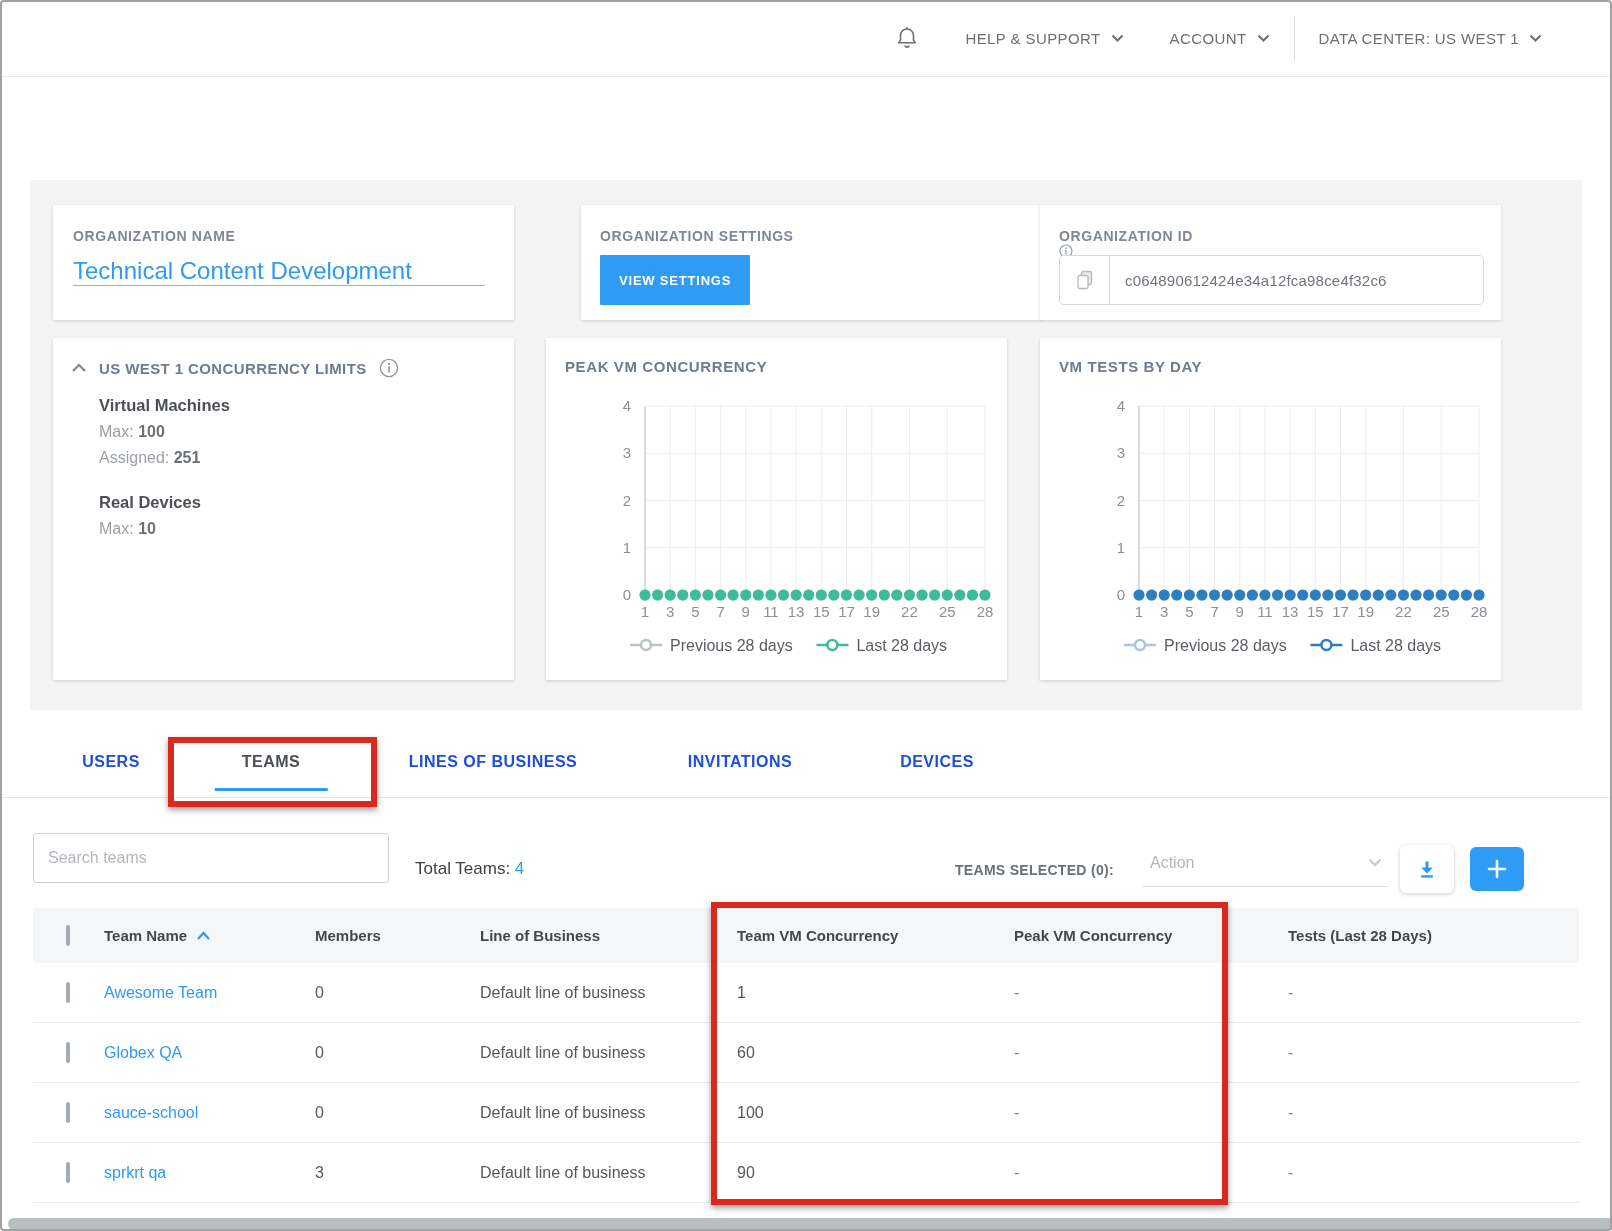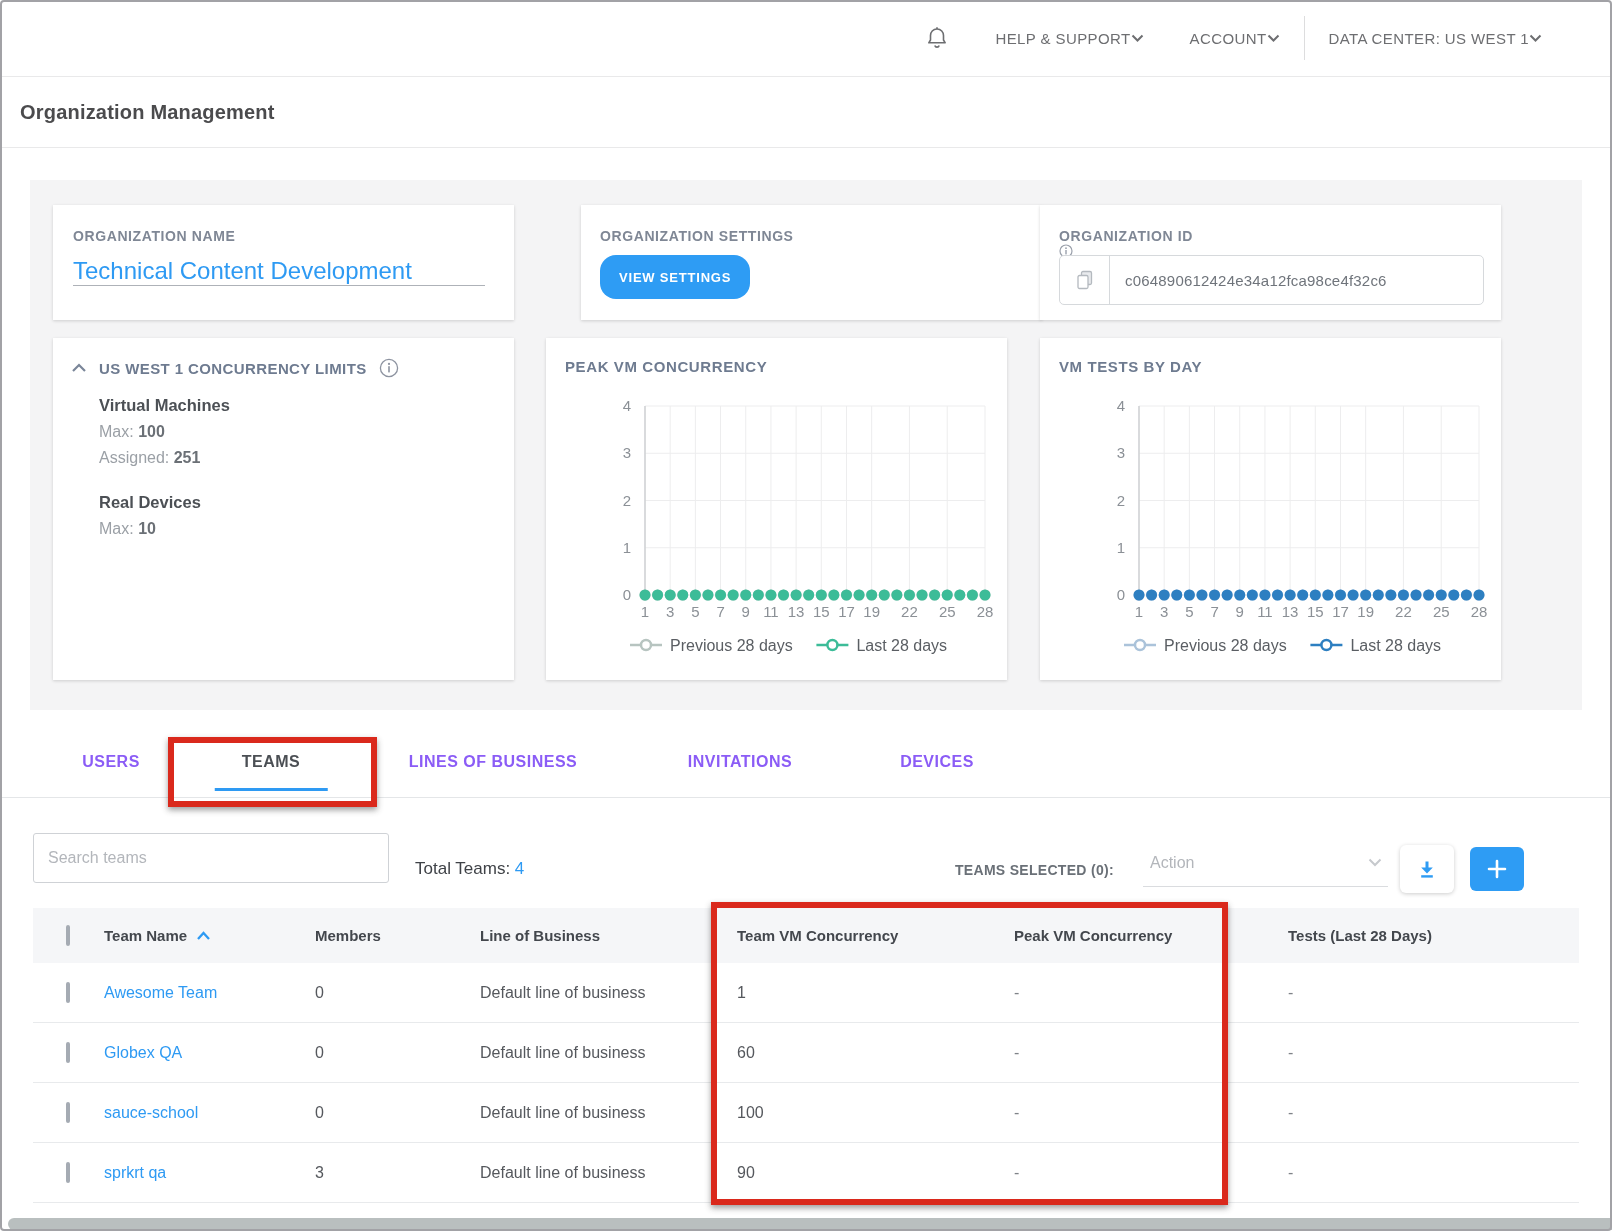--- a/index.html
+++ b/index.html
@@ -3,21 +3,21 @@
 <meta charset="utf-8">
 <style>
   html,body{margin:0;padding:0;background:#fff;}
   .screen{position:relative;width:1612px;height:1231px;background:#fff;overflow:hidden;
           font-family:"Liberation Sans",sans-serif;color:#4c4c4e;}
   .frame{position:absolute;inset:0;border:2px solid #a2a2a6;border-radius:4px;pointer-events:none;z-index:60;}
 
   
   .topbar{position:absolute;top:0;left:0;right:0;height:76px;background:#fff;border-bottom:1px solid #e9e9ea;}
   .topbar-right{position:absolute;right:70px;top:0;height:76px;display:flex;align-items:center;}
-  .tb-item{display:flex;align-items:center;gap:0;background:none;border:none;cursor:pointer;
+  .tb-item{display:flex;align-items:center;gap:10px;background:none;border:none;cursor:pointer;
            font-family:"Liberation Sans",sans-serif;font-size:15px;color:#6d6e71;letter-spacing:.4px;padding:0;}
   .bell{margin-right:46px;display:flex;cursor:pointer;}
   .tb-gap{width:46px;}
   .tb-divider{width:1px;height:44px;background:#ddddde;margin:0 24px;}
 
   
   .titlebar{position:absolute;top:77px;left:0;right:0;height:70px;background:#fff;border-bottom:1px solid #e9e9ea;}
   .titlebar h1{margin:0;position:absolute;left:20px;top:50%;transform:translateY(-50%);
                font-size:20px;font-weight:bold;color:#4b4b4d;letter-spacing:.2px;}
 
@@ -26,22 +26,22 @@
   .card{position:absolute;background:#fff;box-shadow:0 1px 3px rgba(0,0,0,.16);}
   .card-label{font-size:14px;font-weight:bold;color:#7f8795;letter-spacing:.6px;}
 
   .card-orgname{left:23px;top:25px;width:461px;height:115px;}
   .card-orgname .card-label{position:absolute;left:20px;top:23px;}
   .org-name-value{position:absolute;left:20px;top:52px;width:412px;font-size:24px;color:#2e9af3;
                   border-bottom:1px solid #aeb2b8;cursor:text;}
 
   .card-orgsettings{left:516px;top:25px;width:461px;height:115px;margin-left:35px;}
   .card-orgsettings .card-label{position:absolute;left:19px;top:23px;}
-  .view-settings-btn{position:absolute;left:19px;top:50px;height:44px;padding:0 19px;background:#2e9cf4;color:#fff;
-                     border:none;border-radius:16px;font-family:"Liberation Sans",sans-serif;font-size:13px;
+  .view-settings-btn{position:absolute;left:19px;top:50px;height:50px;padding:0 19px;background:#2e9cf4;color:#fff;
+                     border:none;border-radius:1px;font-family:"Liberation Sans",sans-serif;font-size:13px;
                      font-weight:bold;letter-spacing:.8px;cursor:pointer;}
 
   .card-orgid{left:1010px;top:25px;width:461px;height:115px;}
   .card-orgid .card-label{position:absolute;left:19px;top:23px;}
   .orgid-box{position:absolute;left:19px;top:50px;width:423px;height:48px;border:1px solid #d6d9dc;border-radius:5px;
              display:flex;align-items:stretch;background:#fff;}
   .copy-cell{width:49px;border-right:1px solid #d6d9dc;display:flex;align-items:center;justify-content:center;cursor:pointer;}
   .orgid-value{display:flex;align-items:center;padding-left:15px;font-size:15px;color:#6f747b;letter-spacing:.2px;}
 
   .card-limits{left:23px;top:158px;width:461px;height:342px;}
@@ -53,21 +53,21 @@
   .limits-line b{color:#6b7076;}
 
   .chart-card .card-label{position:absolute;left:19px;top:20px;color:#6e7b90;font-size:15px;}
   .card-chart1{left:516px;top:158px;width:461px;height:342px;}
   .card-chart2{left:1010px;top:158px;width:461px;height:342px;}
   .chart-holder{position:absolute;left:0;top:0;width:461px;height:342px;}
 
   
   .tabs{position:absolute;top:733px;left:0;right:0;height:64px;border-bottom:1px solid #e4e6e8;background:#fff;}
   .tab{position:absolute;top:0;height:57px;transform:translateX(-50%);display:flex;align-items:center;
-       font-size:16px;font-weight:bold;letter-spacing:.5px;color:#8b5cf6;cursor:pointer;white-space:nowrap;}
+       font-size:16px;font-weight:bold;letter-spacing:.5px;color:#1d4ed8;cursor:pointer;white-space:nowrap;}
   .tab.active{color:#4b4f54;}
   .tab.active::after{content:"";position:absolute;left:-27px;right:-27px;bottom:-1px;height:3px;background:#2e9af3;}
 
   
   .toolbar{position:absolute;top:826px;left:0;right:0;height:75px;}
   .search-input{position:absolute;left:33px;top:7px;width:326px;height:48px;border:1px solid #cfd2d6;border-radius:3px;
                 padding:0 14px;font-family:"Liberation Sans",sans-serif;font-size:16px;color:#4c5055;}
   .search-input::placeholder{color:#b3b6bb;}
   .total-teams{position:absolute;left:415px;top:33px;font-size:17px;color:#3f4247;}
   .total-teams a{color:#2e9af3;text-decoration:none;cursor:pointer;}
@@ -137,23 +137,20 @@
         <span>DATA CENTER: US WEST 1</span>
         <span>
           <svg width="13" height="9" viewBox="0 0 13 9">
               <polyline points="1.5,1.5 6.5,6.5 11.5,1.5" fill="none" stroke="#6d6e71" stroke-width="2"></polyline>
             </svg>
         </span>
       </button>
     </div>
   </header>
 
-  <div class="titlebar">
-    <h1>Organization Management</h1>
-  </div>
 
   <section class="panel">
 
     <div class="card card-orgname">
       <div class="card-label">ORGANIZATION NAME</div>
       <div class="org-name-value">Technical Content Development</div>
     </div>
 
     <div class="card card-orgsettings">
       <div class="card-label">ORGANIZATION SETTINGS</div>

